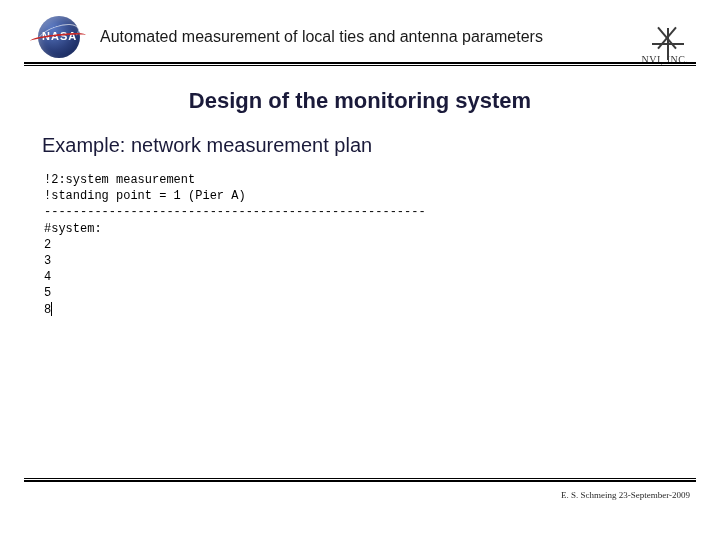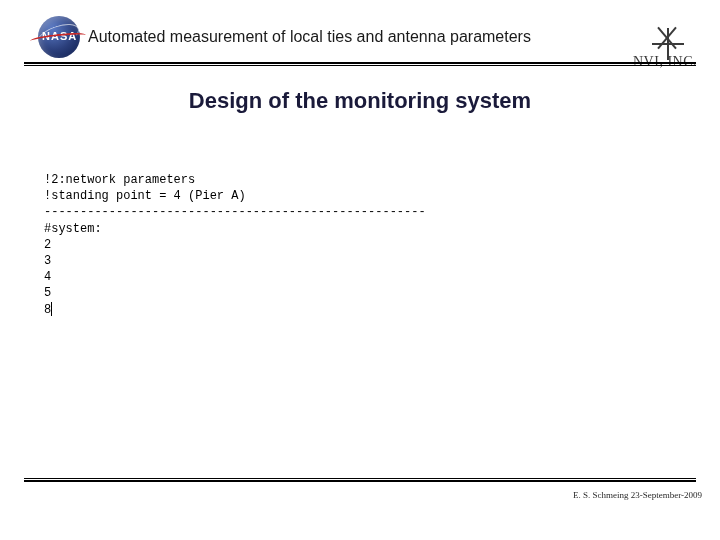--- a/index.html
+++ b/index.html
@@ -19,38 +19,38 @@
   }
   .nasa-swoosh {
     position: absolute; left: 4px; top: 18px; width: 56px; height: 8px;
     border-top: 2px solid #c62828; border-radius: 50% 50% 0 0; transform: rotate(-6deg);
   }
   .nasa-orbit {
     position: absolute; left: 10px; top: 10px; width: 44px; height: 20px;
     border: 1px solid rgba(255,255,255,0.6); border-radius: 50%; transform: rotate(-20deg);
     border-left-color: transparent; border-bottom-color: transparent;
   }
-  .header-title { font-size: 16px; color: #1a1a1a; margin-left: 0; font-family: Arial, sans-serif; }
+  .header-title { font-size: 16px; color: #1a1a1a; margin-left: 12px; font-family: Arial, sans-serif; }
   .nvi-logo { position: absolute; right: 20px; top: 10px; width: 70px; height: 44px; }
   .nvi-star { position: absolute; left: 30px; top: 12px; width: 16px; height: 16px; }
   .nvi-star::before {
     content: ""; position: absolute; left: 7px; top: -8px; width: 2px; height: 32px; background: #3a3a3a;
   }
   .nvi-star::after {
     content: ""; position: absolute; left: -8px; top: 7px; width: 32px; height: 2px; background: #3a3a3a;
   }
   .nvi-diag1 {
     position: absolute; left: 36px; top: 0px; width: 2px; height: 28px; background: #3a3a3a; transform: rotate(40deg);
   }
   .nvi-diag2 {
     position: absolute; left: 36px; top: 0px; width: 2px; height: 28px; background: #3a3a3a; transform: rotate(-40deg);
   }
   .nvi-text {
     position: absolute; left: 0; top: 30px; width: 70px; text-align: center;
-    font-size: 14px; color: #3a3a3a; font-family: "Times New Roman", serif; letter-spacing: 0.5px;
+    font-size: 10px; color: #3a3a3a; font-family: "Times New Roman", serif; letter-spacing: 0.5px;
   }
   .hr-top {
     position: absolute; top: 62px; left: 24px; width: 672px; height: 0;
     border-top: 2.5px solid #000; border-bottom: 1px solid #000; padding-top: 1px;
   }
   .section-title {
     position: absolute; top: 88px; left: 0; width: 720px; text-align: center;
     font-family: Liberation Sans, sans-serif; font-weight: bold; font-size: 22px; color: #1a1a3a;
   }
   .subtitle {
@@ -62,21 +62,21 @@
     font-family: "Courier New", monospace; font-size: 12px; line-height: 1.35; color: #000;
     white-space: pre;
   }
   .codebox .dash { letter-spacing: 0; }
   .cursor-line { border-left: 1px solid #000; padding-left: 0; display: inline-block; height: 14px; vertical-align: middle; }
   .hr-bottom {
     position: absolute; bottom: 34px; left: 24px; width: 672px; height: 0;
     border-top: 1px solid #000; border-bottom: 2px solid #000; padding-top: 1px;
   }
   .footer {
-    position: absolute; bottom: 16px; right: 18px;
+    position: absolute; bottom: 16px; right: 30px;
     font-family: "Times New Roman", serif; font-size: 9px; color: #2a2a2a;
   }
 </style>
 </head>
 <body>
 
 <div class="slide">
 
   <div class="header">
     <div class="nasa-logo">
@@ -91,23 +91,24 @@
       <div class="nvi-diag2"></div>
       <div class="nvi-star"></div>
       <div class="nvi-text">NVI, INC.</div>
     </div>
   </div>
 
   <div class="hr-top"></div>
 
   <div class="section-title">Design of the monitoring system</div>
 
+  <div class="subtitle">Example: network measurement plan</div>
 
-  <div class="codebox"><span>!2:network parameters</span>
-<span>!standing point = 4 (Pier A)</span>
+  <div class="codebox"><span>!2:system measurement</span>
+<span>!standing point = 1 (Pier A)</span>
 <span class="dash">-----------------------------------------------------</span>
 <span>#system:</span>
 <span>2</span>
 <span>3</span>
 <span>4</span>
 <span>5</span>
 <span>8</span><span class="cursor-line"></span></div>
 
   <div class="hr-bottom"></div>
 

